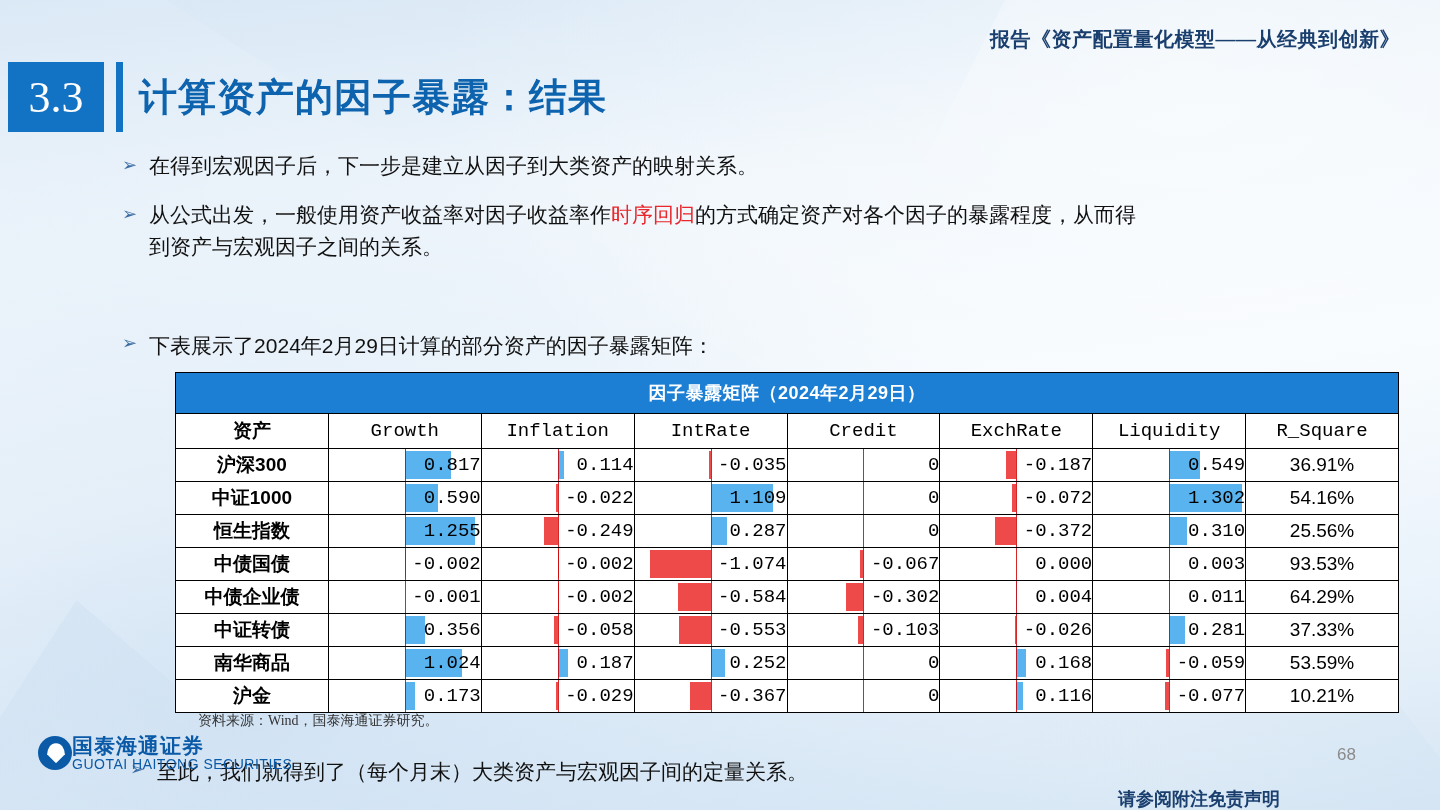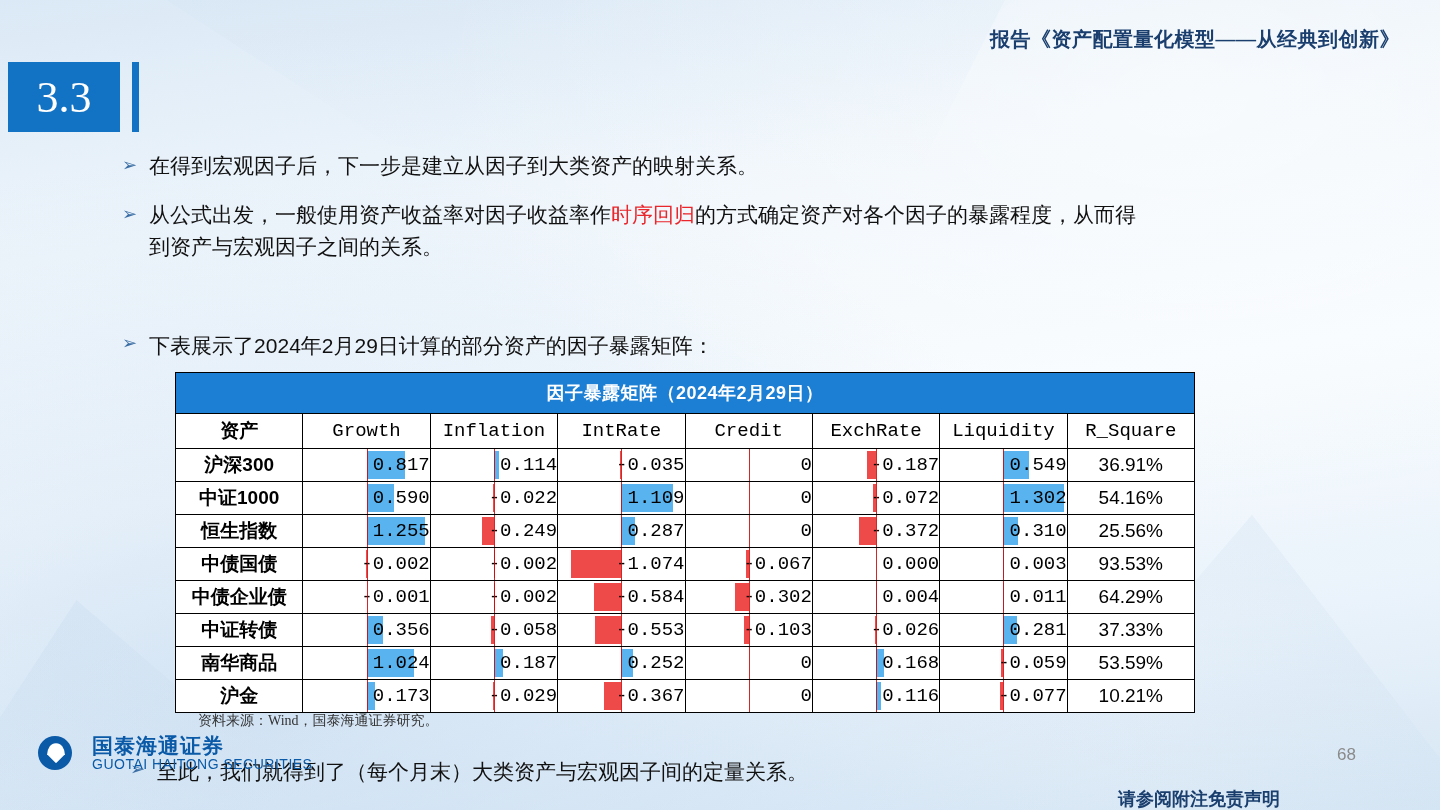--- a/index.html
+++ b/index.html
@@ -40,21 +40,21 @@
     position: absolute; right: 40px; top: 26px;
     font-size: 20px; color: #1a3f6e; letter-spacing: .5px;
     font-family: "Liberation Serif", serif; font-weight: bold;
   }
 
   .title-row {
     position: absolute; left: 8px; top: 62px;
     display: flex; align-items: center; gap: 0;
   }
   .sec-num {
-    width: 112px; height: 70px;
+    width: 96px; height: 70px;
     background: #1272c4;
     color: #fff;
     display: flex; align-items: center; justify-content: center;
     font-size: 44px;
     font-family: "Liberation Serif", serif;
   }
   .title-bar {
     width: 7px; height: 70px; background: #1272c4; margin-left: 12px;
   }
   .title-text {
@@ -81,21 +81,21 @@
   .formula sub { font-size: 16px; font-style: italic; }
 
   .bullet-table-intro {
     position: absolute; left: 122px; top: 332px;
     display: flex; gap: 12px; color: #111; font-size: 21px;
   }
   .bullet-table-intro .marker { color: #3b6ea5; font-size: 18px; }
 
   
   .matrix-wrap { position: absolute; left: 175px; top: 372px; width: 1020px; }
-  table.matrix { border-collapse: collapse; width: 1020px; table-layout: fixed; }
+  table.matrix { border-collapse: collapse; width: 1224px; table-layout: fixed; }
   table.matrix td, table.matrix th { border: 1px solid #000; }
   .mtitle {
     background: #1c7fd4; color: #fff; text-align: center;
     font-size: 18px; font-weight: bold; padding: 8px 0; letter-spacing: .5px;
   }
   .matrix thead.cols th {
     background: #fff; text-align: center; font-size: 19px; font-weight: normal;
     padding: 4px 0;
     font-family: "Liberation Mono", monospace;
   }
@@ -132,21 +132,21 @@
     font-size: 14px; color: #333; font-family: "Liberation Serif", serif;
   }
 
   .footer-bullet {
     position: absolute; left: 130px; top: 758px;
     display: flex; gap: 12px; color: #111; font-size: 21px;
   }
   .footer-bullet .marker { color: #3b6ea5; font-size: 18px; }
 
   .logo {
-    position: absolute; left: 38px; top: 735px; display: flex; align-items: center; gap: 20px;
+    position: absolute; left: 38px; top: 735px; display: flex; align-items: center; gap: 0;
   }
   .logo .mark {
     width: 34px; height: 34px; border-radius: 50%;
     background: #0a5aa8; position: relative;
   }
   .logo .mark::after{
     content:""; position:absolute; left:9px; top:7px; width:18px; height:20px;
     background:#fff; border-radius: 50% 50% 50% 50%/60% 60% 40% 40%;
     clip-path: polygon(0 0,100% 0,100% 55%,50% 100%,0 55%);
   }
@@ -169,20 +169,21 @@
 <div class="slide">
   <div class="bg-shape bg-3"></div>
   <div class="bg-shape bg-1"></div>
   <div class="bg-shape bg-2"></div>
 
   <div class="report-header">报告《资产配置量化模型——从经典到创新》</div>
 
   <div class="title-row">
     <div class="sec-num">3.3</div>
     <div class="title-bar"></div>
+    <div class="title-text">计算资产的因子暴露：结果</div>
   </div>
 
   <div class="bullets">
     <div class="bullet">
       <span class="marker">➢</span>
       <span class="txt">在得到宏观因子后，下一步是建立从因子到大类资产的映射关系。</span>
     </div>
     <div class="bullet">
       <span class="marker">➢</span>
       <span class="txt">

